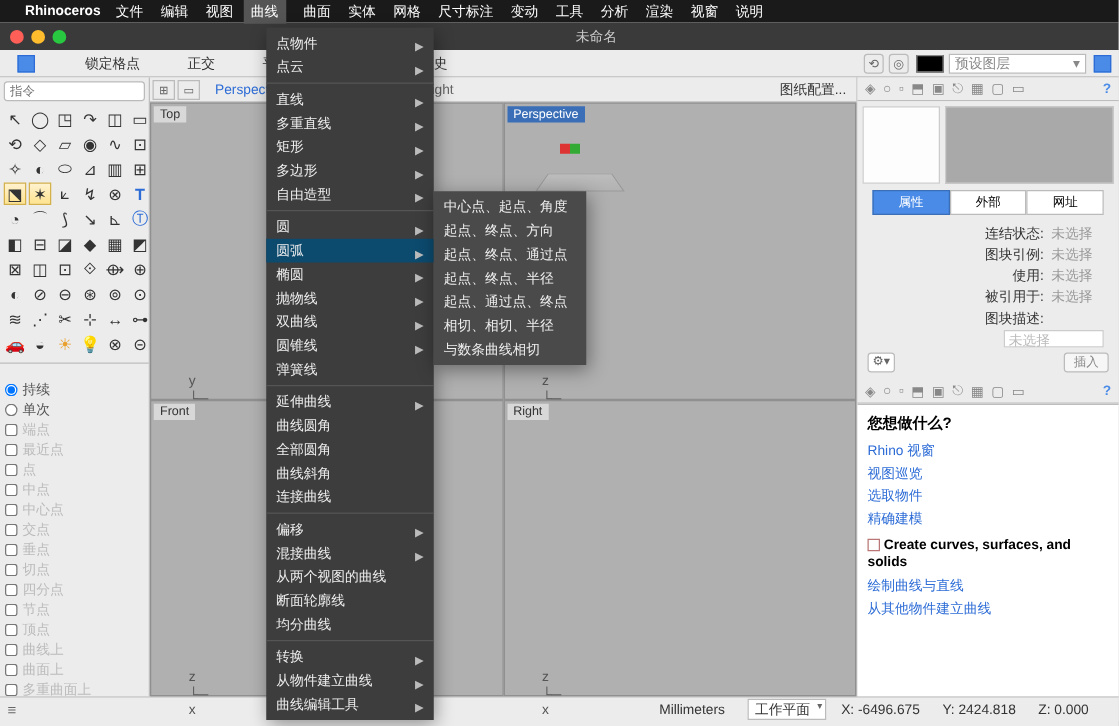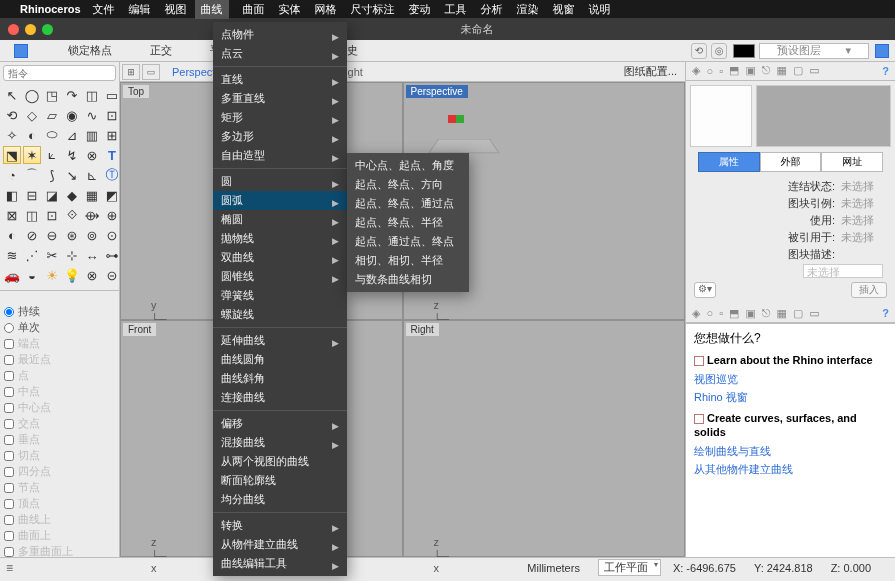--- a/index.html
+++ b/index.html
@@ -6,21 +6,21 @@
 body{background:#ececec;width:895px;height:581px;overflow:hidden;position:relative}
 .menubar{background:#1a1a1a;height:18px;display:flex;align-items:center;padding:0 10px;color:#fff}
 .apple{font-size:13px;margin-right:10px}
 .appname{font-weight:700;margin-right:12px}
 .menubar .mi{margin-right:14px;cursor:default}
 .traffic{height:22px;background:#3a3a3a;display:flex;align-items:center;padding-left:8px;gap:6px}
 .dot{width:11px;height:11px;border-radius:50%}
 .red{background:#ff5f57}.yel{background:#ffbd2e}.grn{background:#28c940}
 .top1{height:22px;background:#ececec;border-bottom:1px solid #bdbdbd;display:flex;align-items:center}
 .top1 .lbl{margin-left:18px;padding:0 10px;color:#333}
-.top1 .drop{width:110px;height:16px;border:1px solid #bbb;background:#fff;margin-right:6px;display:flex;align-items:center;justify-content:flex-end;padding:0 17px;color:#888;font-size:9px}
+.top1 .drop{width:110px;height:16px;border:1px solid #bbb;background:#fff;margin-right:6px;display:flex;align-items:center;justify-content:flex-end;padding:0 4px;color:#888;font-size:9px}
 .top1 .swatch{width:22px;height:14px;background:#000;border:1px solid #888;margin-right:4px}
 .top1 .ic{width:16px;height:16px;border:1px solid #bbb;border-radius:3px;margin-left:4px;display:flex;align-items:center;justify-content:center;font-size:10px;color:#666}
 .top1 .rsq{width:14px;height:14px;border:1px solid #2d6cd6;background:#4a8be8;margin-right:6px;margin-left:auto}
 .main{display:flex;height:495px}
 .leftcol{width:120px;display:flex;flex-direction:column;background:#ececec;border-right:1px solid #bdbdbd}
 .cmd{margin:3px;border:1px solid #bbb;border-radius:3px;height:18px;background:#fff;padding:1px 4px;color:#aaa;font-size:10px}
 .tools{display:grid;grid-template-columns:repeat(6,18px);gap:2px;padding:2px 2px 6px 3px;align-content:start}
 .tools .t{width:18px;height:18px;display:flex;align-items:center;justify-content:center;font-size:13px;color:#333;cursor:default}
 .til{background:linear-gradient(#fff2cf,#ffe38f);border:1px solid #d4b14a}
 .snap{border-top:1px solid #bdbdbd;padding:12px 4px;overflow:hidden}
@@ -49,21 +49,21 @@
 .segbtn div{flex:1;text-align:center;padding:2px 0;border:1px solid #bbb;background:#fff;font-size:10px}
 .segbtn .on{background:#4a8be8;color:#fff;border-color:#3a6fb7}
 .kv{display:flex;justify-content:flex-end;align-items:center;gap:6px;padding:1px 8px;font-size:10px;color:#333}
 .kv .v{color:#999;width:42px;text-align:left}
 .kv .vin{border:1px solid #ccc;background:#fff;width:80px;height:14px}
 .ftr{display:flex;align-items:center;gap:6px;margin-top:auto;padding:3px 4px}
 .gear{width:22px;height:16px;border:1px solid #bbb;border-radius:3px;background:#fff;text-align:center;font-size:10px;color:#666}
 .ibtn{margin-left:auto;width:36px;height:16px;border:1px solid #bbb;border-radius:3px;background:#f6f6f6;text-align:center;font-size:10px;color:#888}
 .help{background:#fff;padding:6px 8px;border-top:1px solid #bdbdbd;height:252px;overflow:hidden}
 .help h3{font-size:12px;font-weight:700;margin:6px 0 5px}
-.help .gh{font-size:12px;font-weight:400;margin-bottom:6px}
+.help .gh{font-size:12px;font-weight:700;margin-bottom:6px}
 .help a{display:block;color:#2d6cd6;text-decoration:none;margin:3px 0;font-size:11px}
 .help .bico{display:inline-block;width:10px;height:10px;border:1px solid #b77;margin-right:3px;vertical-align:middle}
 .status{height:20px;background:#ececec;border-top:1px solid #bdbdbd;display:flex;align-items:center;padding:0 6px;color:#333;font-size:10px}
 .status .sp{margin-right:18px}
 .status .drop2{border:1px solid #bbb;background:#fff;padding:0 12px 0 5px;margin-right:12px;position:relative}
 .status .drop2:after{content:"▾";position:absolute;right:2px;font-size:8px;color:#666}
 .status .ham{margin-right:10px;font-size:12px;color:#666}
 .menu{position:absolute;top:22px;left:213px;width:134px;background:#3d3d3d;color:#eee;box-shadow:2px 4px 14px rgba(0,0,0,.4);z-index:10;padding:3px 0}
 .menu .row{display:flex;align-items:flex-end;padding:2px 8px;font-size:11px}
 .menu .row .arr{margin-left:auto;font-size:9px;color:#bbb}
@@ -350,23 +350,24 @@
         <span>⬒</span>
         <span>▣</span>
         <span>⎋</span>
         <span>▦</span>
         <span>▢</span>
         <span>▭</span>
         <span class="q">?</span>
     </div>
     <div class="help">
       <div class="gh">您想做什么?</div>
-      <h3><span class="bico"></span><span>Learn about the Rhino interface</span></h3>
+      <a>Rhino 视窗</a>
       <a>视图巡览</a>
-      <a>Rhino 视窗</a>
+      <a>选取物件</a>
+      <a>精确建模</a>
       <h3><span class="bico"></span><span>Create curves, surfaces, and solids</span></h3>
       <a>绘制曲线与直线</a>
       <a>从其他物件建立曲线</a>
     </div>
   </div>
 </div>
 
 <div class="status">
   <span class="ham">≡</span>
   <span style="flex:1"></span>
@@ -428,30 +429,30 @@
       <span>双曲线</span>
       <span class="arr">▶</span>
     </div>
   <div class="row">
       <span>圆锥线</span>
       <span class="arr">▶</span>
     </div>
   <div class="row">
       <span>弹簧线</span>
     </div>
-  <div class="row">
-      <span>螺旋线</span>
-    </div>
   <hr>
   <div class="row">
       <span>延伸曲线</span>
       <span class="arr">▶</span>
     </div>
   <div class="row">
       <span>曲线圆角</span>
+    </div>
+  <div class="row">
+      <span>全部圆角</span>
     </div>
   <div class="row">
       <span>曲线斜角</span>
     </div>
   <div class="row">
       <span>连接曲线</span>
     </div>
   <hr>
   <div class="row">
       <span>偏移</span>

